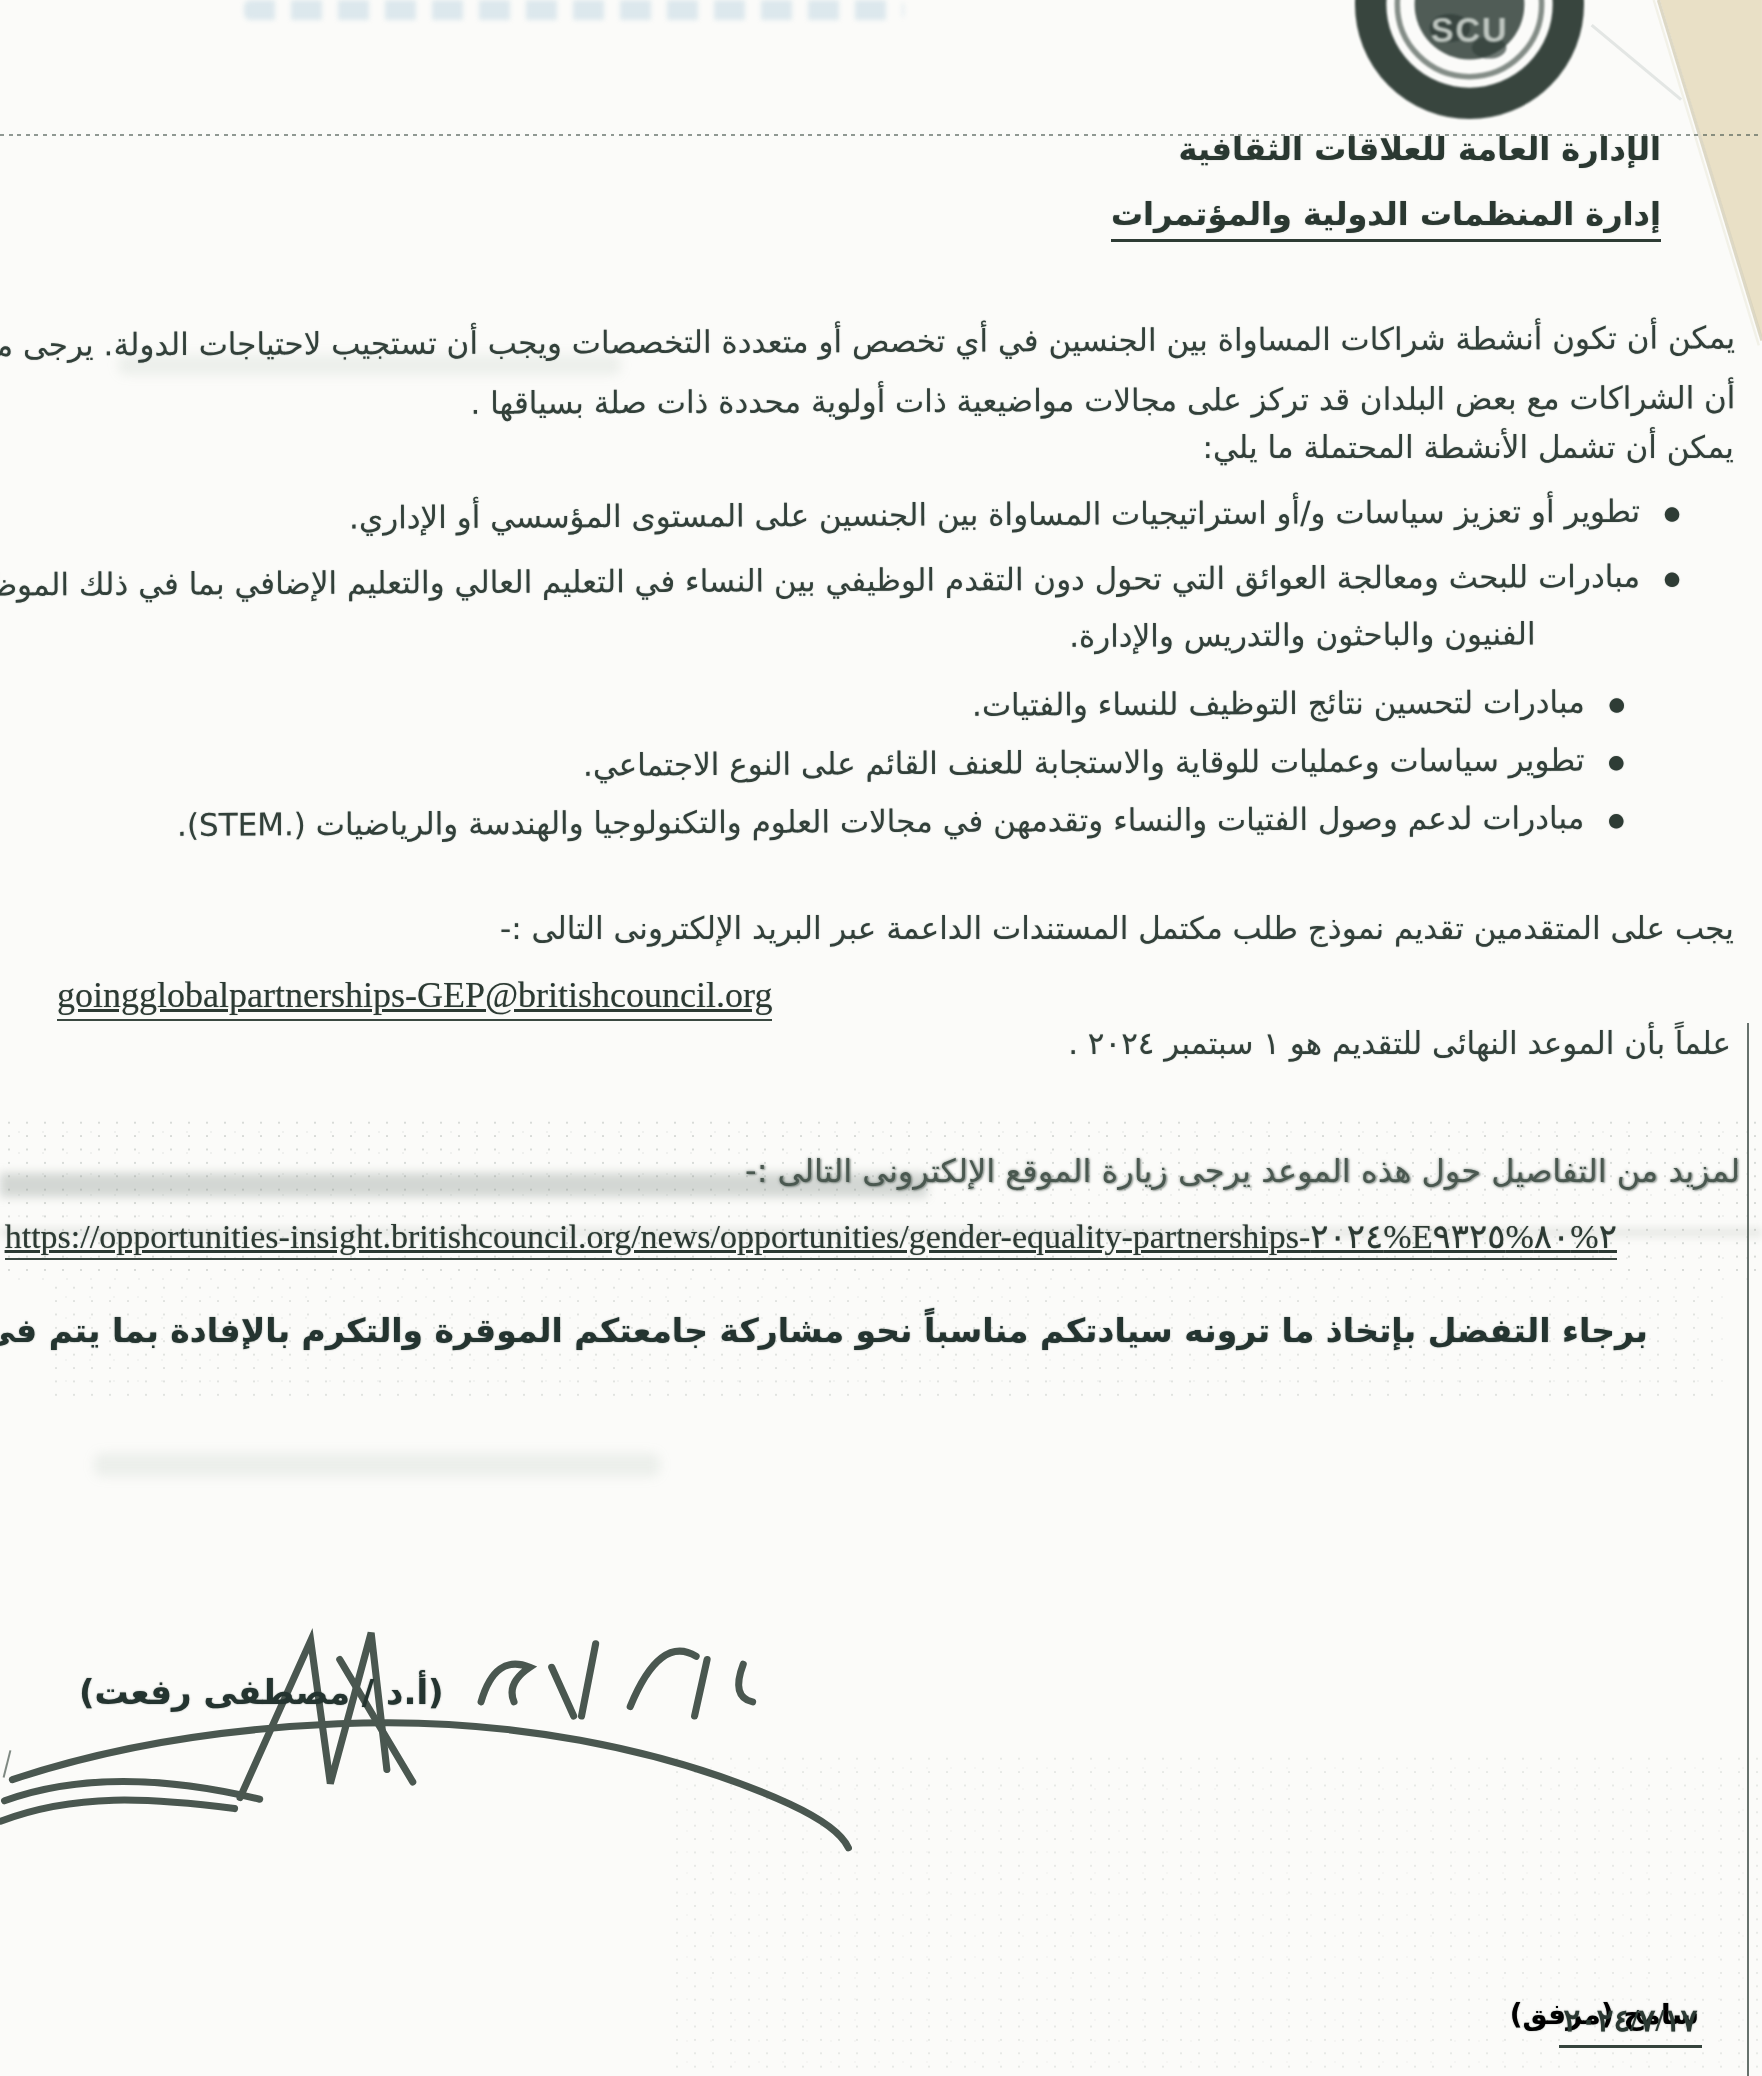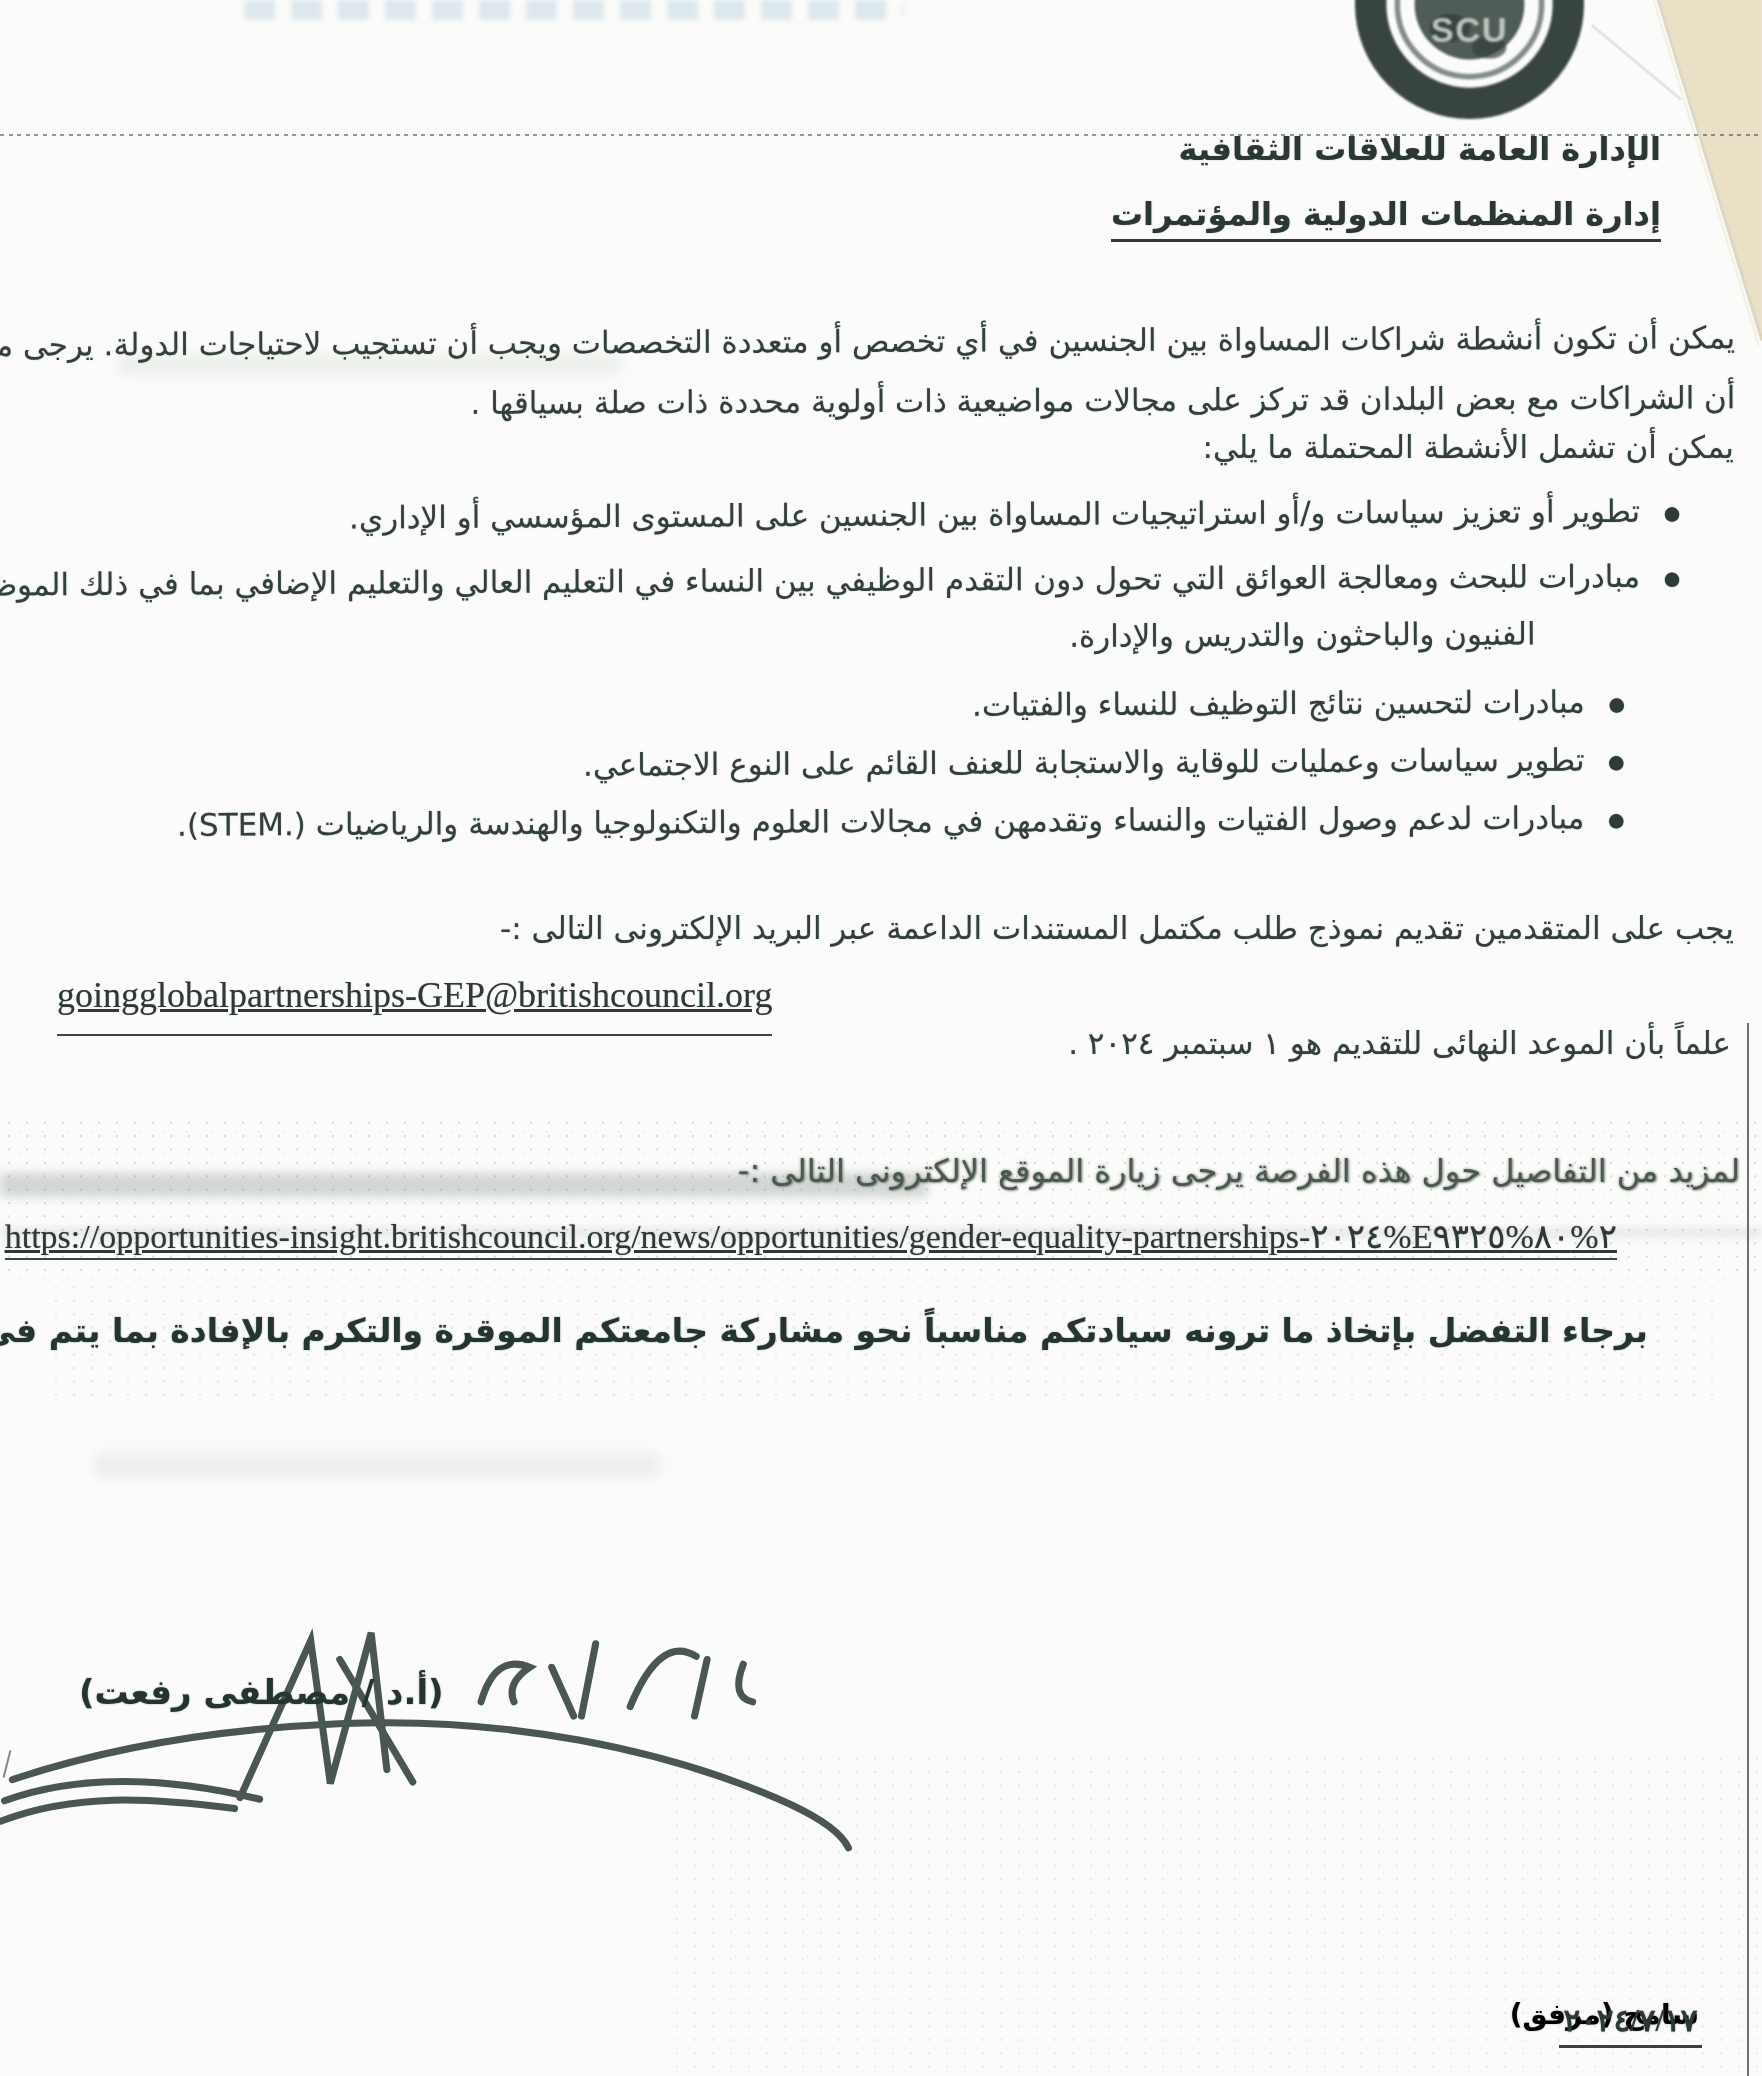--- a/index.html
+++ b/index.html
@@ -41,21 +41,21 @@
   .p1{top:311px; right:27px; left:15.7px; line-height:60px; transform:rotate(-.25deg);}
   .list-intro{top:429px; right:28px;}
 
   .bullet{line-height:55px; transform:rotate(-.3deg);}
   .dot{font-size:19px; vertical-align:middle; margin-left:23.6px; color:#2e3c35;}
   .b2-l2{margin-right:145px;}
 
   .email-intro{top:910px; right:28px;}
   .latin{direction:ltr; font-family:"Liberation Serif","DejaVu Serif",serif; color:#2c3a33; white-space:nowrap;}
   .email{top:974px; left:57px; font-size:36px; text-decoration:underline;
-         border-bottom:2.4px solid #3a4841; padding-bottom:18px; text-shadow:0 0 0.8px rgba(44,58,51,.5);}
+         border-bottom:2.4px solid #3a4841; padding-bottom:3px; text-shadow:0 0 0.8px rgba(44,58,51,.5);}
   .deadline{top:1025px; right:31px;}
   .details-intro{top:1152px; right:22px; font-size:32px; color:#4a5850;
                  text-shadow:0 0 3.1px rgba(74,88,80,.7), 1.6px 0.8px 1.6px rgba(74,88,80,.4);}
   .url{top:1216px; left:4.7px; font-size:34px; text-decoration:underline;
        border-bottom:2.4px solid #3a4841; padding-bottom:2.4px; text-shadow:0 0 1.2px rgba(44,58,51,.55);text-align:center;}
   .request{top:1311px; right:114px; font-size:33px;}
   .closing{top:1428px; right:390px; font-size:33px;}
   .sig-title{top:1507px; left:52px; font-size:35px;}
   .sig-name{top:1672px; left:79px; font-size:34px;}
 
@@ -144,21 +144,21 @@
     <span class="dot">●</span><span>تطوير سياسات وعمليات للوقاية والاستجابة للعنف القائم على النوع الاجتماعي.</span>
   </div>
   <div class="abs ar body-text bullet inky" style="top:794px; right:137px;">
     <span class="dot">●</span><span>مبادرات لدعم وصول الفتيات والنساء وتقدمهن في مجالات العلوم والتكنولوجيا والهندسة والرياضيات (.STEM).</span>
   </div>
 
   <div class="abs ar body-text email-intro inky">يجب على المتقدمين تقديم نموذج طلب مكتمل المستندات الداعمة عبر البريد الإلكترونى التالى :-</div>
   <div class="abs latin email" dir="ltr">goingglobalpartnerships-GEP@britishcouncil.org</div>
   <div class="abs ar body-text deadline inky">علماً بأن الموعد النهائى للتقديم هو ١ سبتمبر ٢٠٢٤ .</div>
 
-  <div class="abs ar details-intro">لمزيد من التفاصيل حول هذه الفرصة يرجى زيارة الموقع الإلكترونى التالى :-</div>
+  <div class="abs ar details-intro">لمزيد من التفاصيل حول هذه الموعد يرجى زيارة الموقع الإلكترونى التالى :-</div>
   <div class="abs latin url" dir="ltr">https://opportunities-insight.britishcouncil.org/news/opportunities/gender-equality-partnerships-٢٠٢٤%E٢%٨٠%٩٣٢٥</div>
 
   <div class="abs ar boldink request">برجاء التفضل بإتخاذ ما ترونه سيادتكم مناسباً نحو مشاركة جامعتكم الموقرة والتكرم بالإفادة بما يتم فى هذا الشأن</div>
 
 
   <svg class="abs sig-svg" width="904" height="314" viewBox="0 0 1150 400" fill="none" stroke="#3b4a42" stroke-width="9" stroke-linecap="round" opacity=".92">
     <path d="M 15 295 C 150 250 290 230 430 224 C 640 214 850 256 1005 326 C 1048 346 1072 364 1080 382"></path>
     <path d="M 5 322 C 110 284 230 296 330 320"></path>
     <path d="M 0 348 C 95 312 190 318 298 332"></path>
     <path d="M 305 318 L 395 118 L 420 300 L 472 108 L 492 282"></path>

